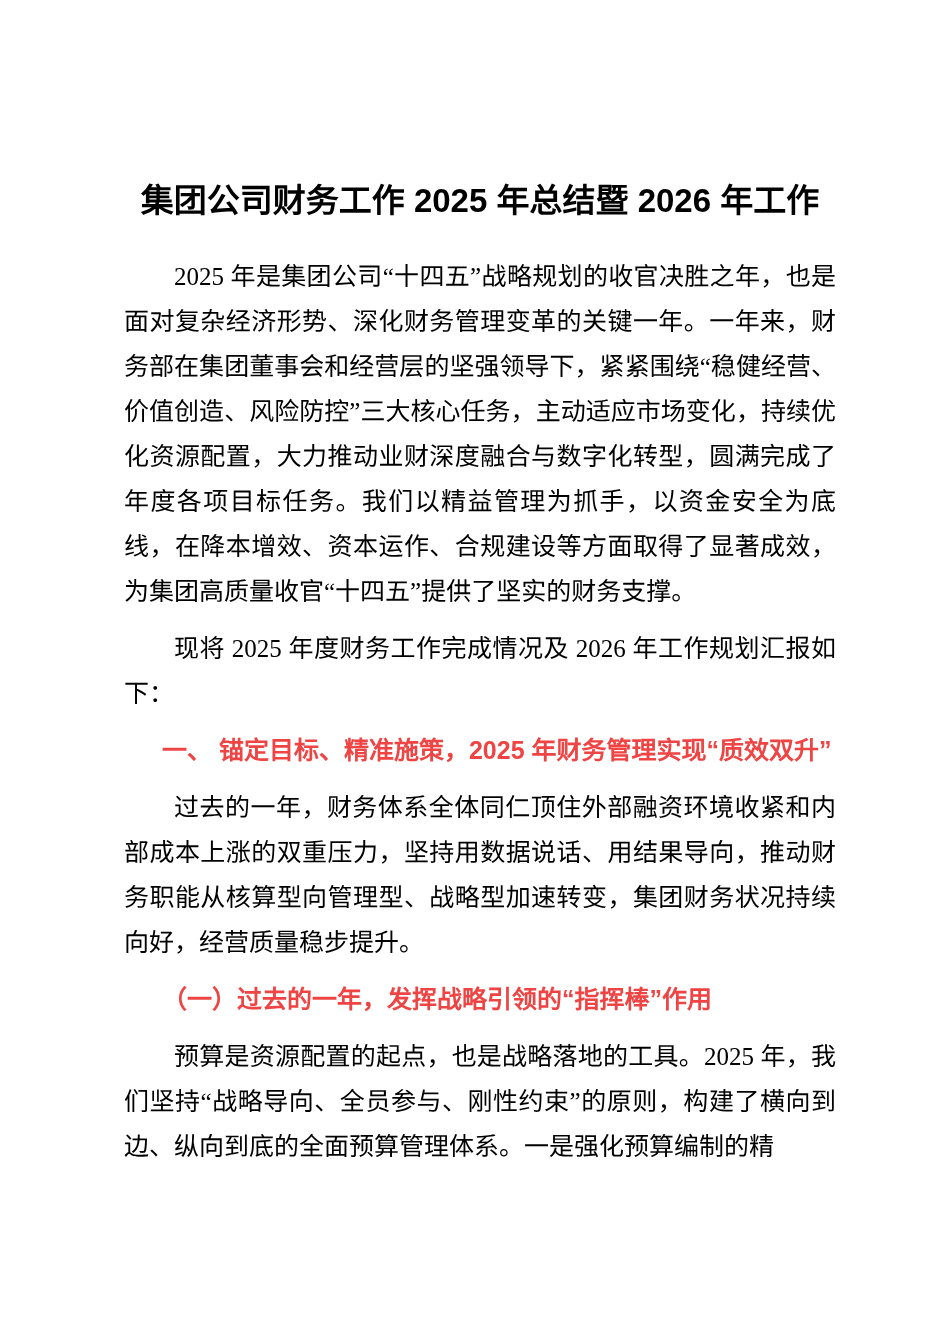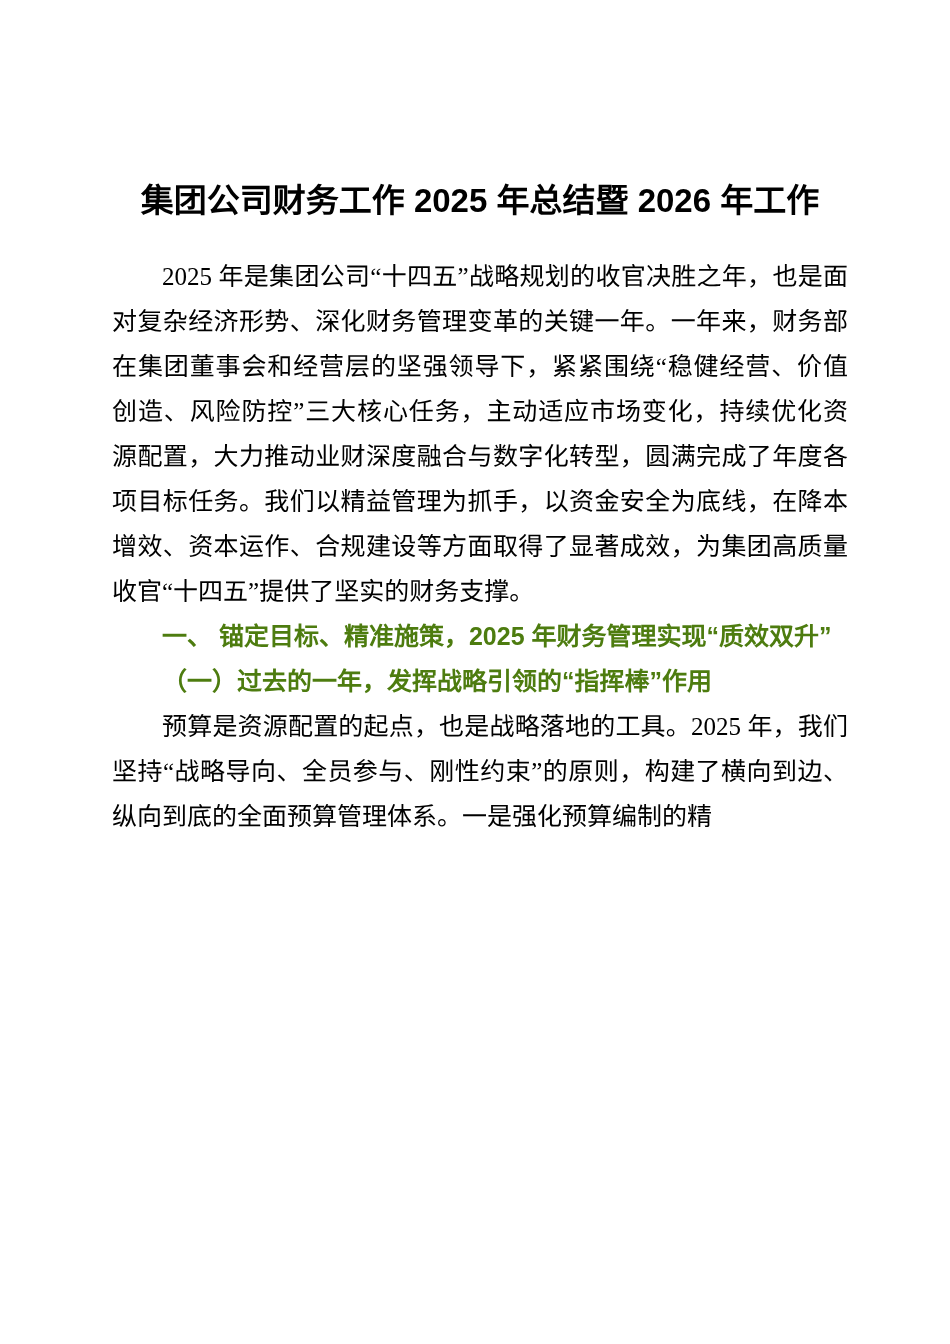--- a/index.html
+++ b/index.html
@@ -26,50 +26,52 @@
     font-size: 33px;
     line-height: 45px;
     text-align: center;
     color: #000000;
   }
   .title-line {
     display: block;
     white-space: nowrap;
   }
   .body-para {
-    margin: 0;
+    margin: 12px;
     font-size: 25px;
     line-height: 45px;
     text-align: justify;
     text-indent: 2em;
     color: #000000;
   }
   .heading-l1, .heading-l2 {
     margin: 0;
     font-family: "Liberation Sans", "DejaVu Sans", sans-serif;
     font-weight: bold;
     font-size: 25px;
     line-height: 45px;
     text-align: justify;
     text-indent: 2em;
-    color: #4d7c0f;
+    color: #ef4444;
   }
 </style>
 </head>
 <body>
 
 <div class="page">
 
   <h1 class="doc-title">
     <span class="title-line">集团公司财务工作 2025 年总结暨 2026 年工作</span>
   </h1>
 
   <p class="body-para">2025 年是集团公司“十四五”战略规划的收官决胜之年，也是面对复杂经济形势、深化财务管理变革的关键一年。一年来，财务部在集团董事会和经营层的坚强领导下，紧紧围绕“稳健经营、价值创造、风险防控”三大核心任务，主动适应市场变化，持续优化资源配置，大力推动业财深度融合与数字化转型，圆满完成了年度各项目标任务。我们以精益管理为抓手，以资金安全为底线，在降本增效、资本运作、合规建设等方面取得了显著成效，为集团高质量收官“十四五”提供了坚实的财务支撑。</p>
 
+  <p class="body-para">现将 2025 年度财务工作完成情况及 2026 年工作规划汇报如下：</p>
 
   <h2 class="heading-l1">一、 锚定目标、精准施策，2025 年财务管理实现“质效双升”</h2>
 
+  <p class="body-para">过去的一年，财务体系全体同仁顶住外部融资环境收紧和内部成本上涨的双重压力，坚持用数据说话、用结果导向，推动财务职能从核算型向管理型、战略型加速转变，集团财务状况持续向好，经营质量稳步提升。</p>
 
   <h3 class="heading-l2">（一）过去的一年，发挥战略引领的“指挥棒”作用</h3>
 
   <p class="body-para">预算是资源配置的起点，也是战略落地的工具。2025 年，我们坚持“战略导向、全员参与、刚性约束”的原则，构建了横向到边、纵向到底的全面预算管理体系。一是强化预算编制的精</p>
 
 </div>
 
 </body></html>

